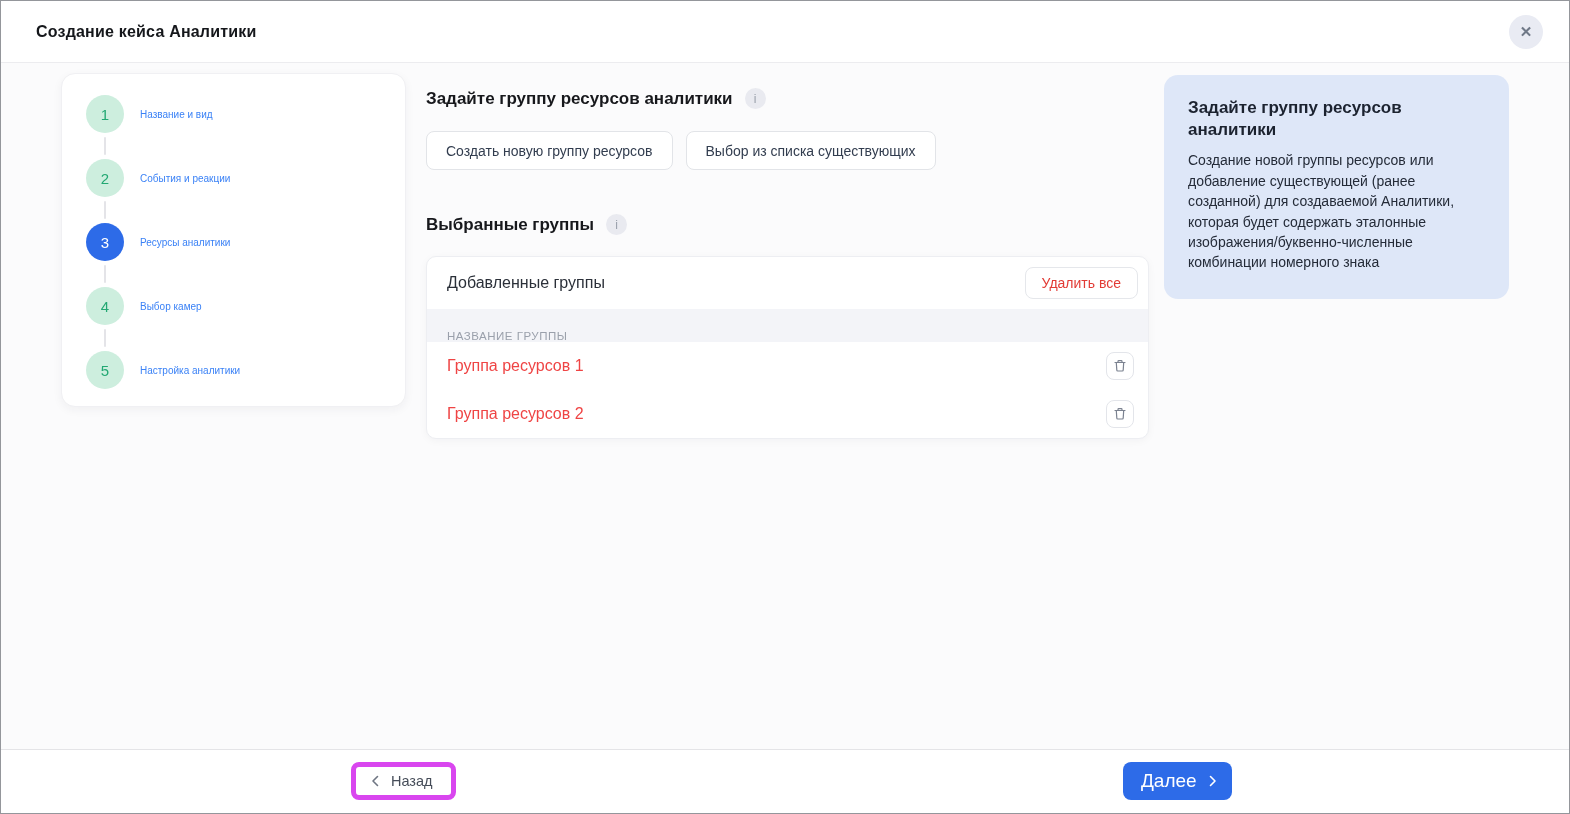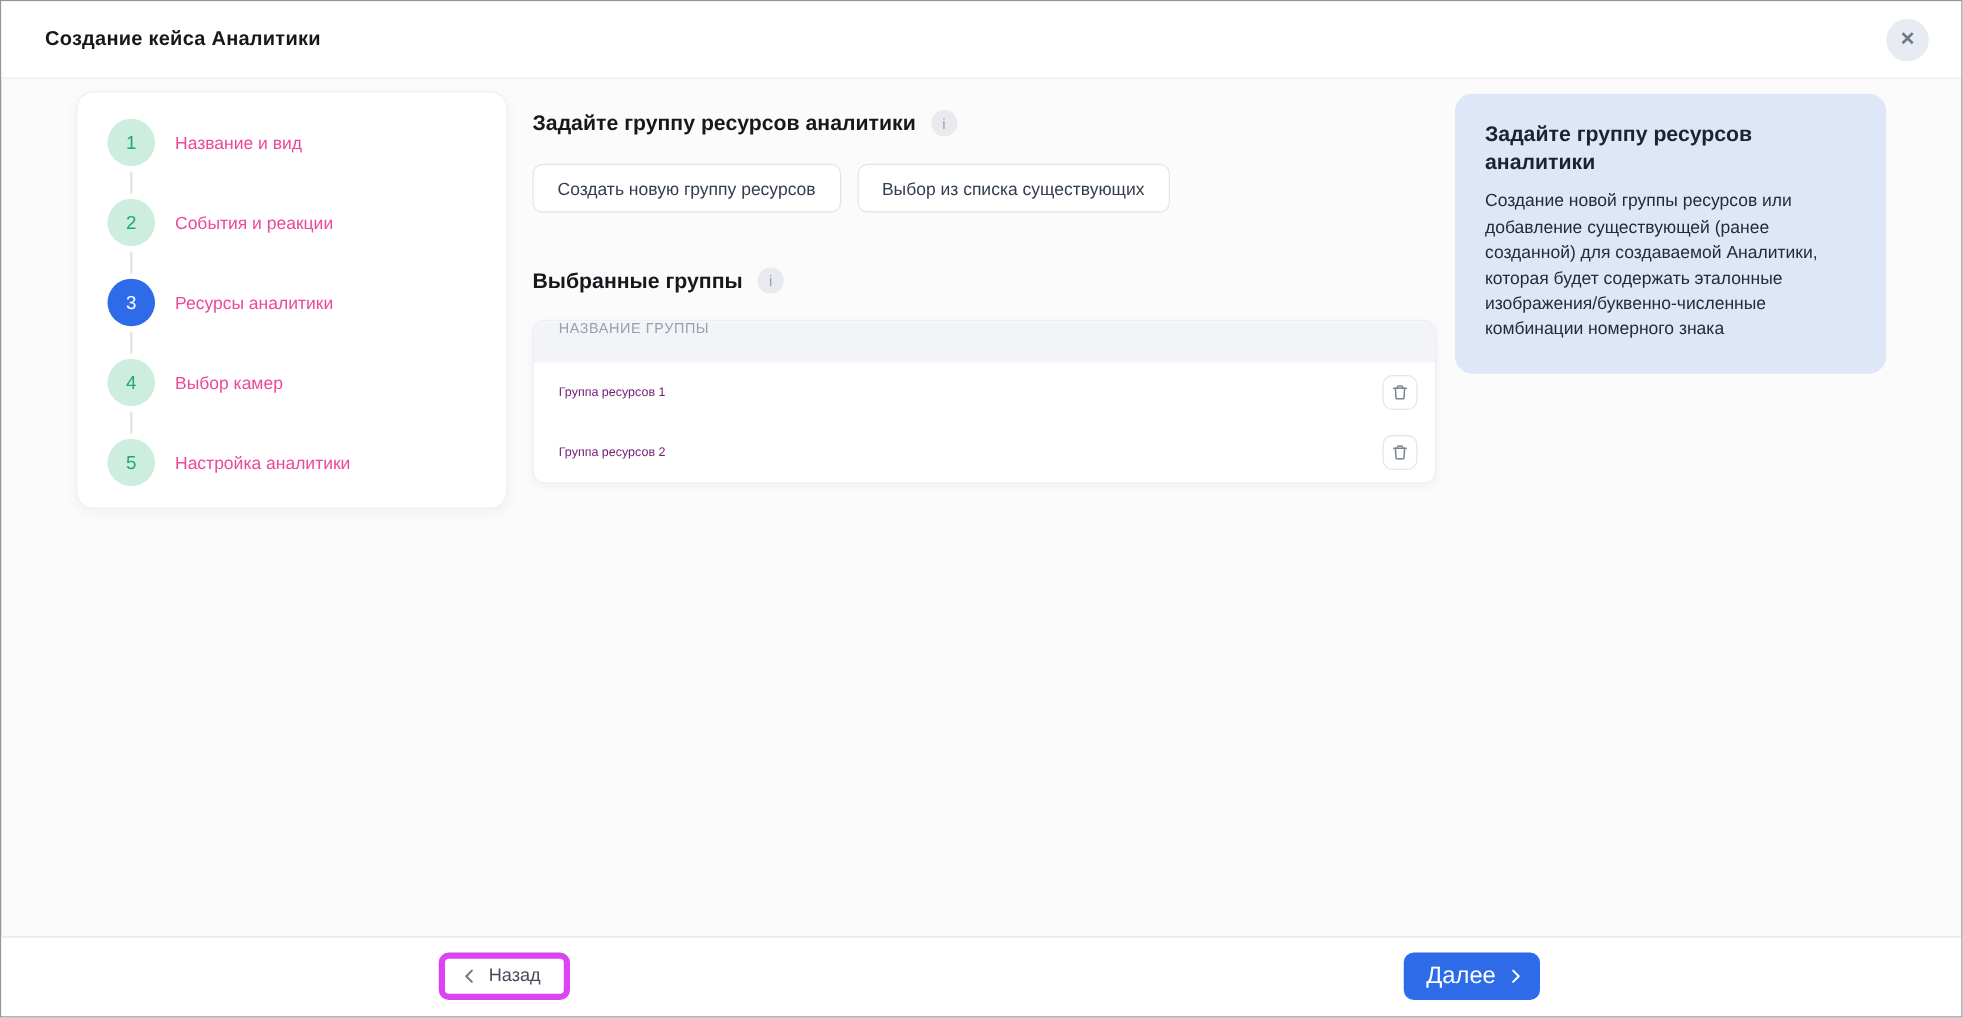--- a/index.html
+++ b/index.html
@@ -37,21 +37,21 @@
   .step:not(:last-child)::after {
     content:""; position:absolute; left:18px; top:55px; width:2px; height:18px;
     background:#E4E4E8; border-radius:1px;
   }
   .step-circle {
     width:38px; height:38px; border-radius:50%; flex:0 0 38px;
     display:flex; align-items:center; justify-content:center;
     font-size:15px; background:#CDEEDE; color:#23A873;
   }
   .step.active .step-circle { background:#2D6BE8; color:#FFFFFF; }
-  .step-label { font-size:14px; color:#ec4899; }
+  .step-label { font-size:10px; color:#3b82f6; }
 
   
   .section-heading {
     position:absolute; display:flex; align-items:center; gap:12px;
   }
   .section-heading h2 { font-size:17px; font-weight:700; color:#17181C; }
   .info-icon {
     width:21px; height:21px; border-radius:50%; background:#E9EAF0;
     color:#9AA0AB; font-size:12px; display:flex; align-items:center; justify-content:center;
   }
@@ -74,28 +74,28 @@
   .groups-card-header {
     display:flex; align-items:center; justify-content:space-between;
     padding:10px 10px 10px 20px; height:52px;
   }
   .groups-card-title { font-size:16px; color:#2B3039; }
   .delete-all-btn {
     height:32px; padding:0 16px; background:#FFFFFF; border:1px solid #E5E7EB;
     border-radius:8px; font-size:14px; color:#E23B35; cursor:pointer; font-family:inherit;
   }
   .table-head-row {
-    height:33px; background:#F3F4F8; display:flex; align-items:flex-start; padding:0 20px;
+    height:33px; background:#F3F4F8; display:flex; align-items:flex-end; padding:0 20px;
     font-size:11.5px; letter-spacing:.5px; color:#9AA0AB;
   }
   .group-row {
     height:48px; display:flex; align-items:center; justify-content:space-between;
     padding:0 14px 0 20px;
   }
-  .group-name { font-size:10px; color:#701a75; }
+  .group-name { font-size:16px; color:#ef4444; }
   .trash-btn {
     width:28px; height:28px; border:1px solid #E3E5EA; border-radius:8px; background:#FFFFFF;
     display:flex; align-items:center; justify-content:center; cursor:pointer; color:#7B8290;
   }
 
   
   .info-panel {
     position:absolute; left:1163px; top:74px; width:345px;
     background:#DEE7F8; border-radius:14px; padding:22px 24px 26px;
   }
@@ -167,20 +167,24 @@
 </div>
 
 <div class="section-heading heading-2">
   <h2>Выбранные группы</h2>
   <div class="info-icon">
     <span>i</span>
   </div>
 </div>
 
 <div class="groups-card">
+  <div class="groups-card-header">
+    <div class="groups-card-title">Добавленные группы</div>
+    <button class="delete-all-btn">Удалить все</button>
+  </div>
   <div class="table-head-row">
     <span>НАЗВАНИЕ ГРУППЫ</span>
   </div>
   <div class="group-row">
     <div class="group-name">Группа ресурсов 1</div>
     <button class="trash-btn">
       <svg width="14" height="14" viewBox="0 0 14 14" fill="none" stroke="currentColor" stroke-width="1.2" stroke-linecap="round">
         <path d="M2 3.5h10"></path>
           <path d="M5 3.5V2.4c0-.4.3-.7.7-.7h2.6c.4 0 .7.3.7.7v1.1"></path>
         <path d="M3.3 3.5l.5 7.6c0 .5.4.9.9.9h4.6c.5 0 .9-.4.9-.9l.5-7.6"></path>

